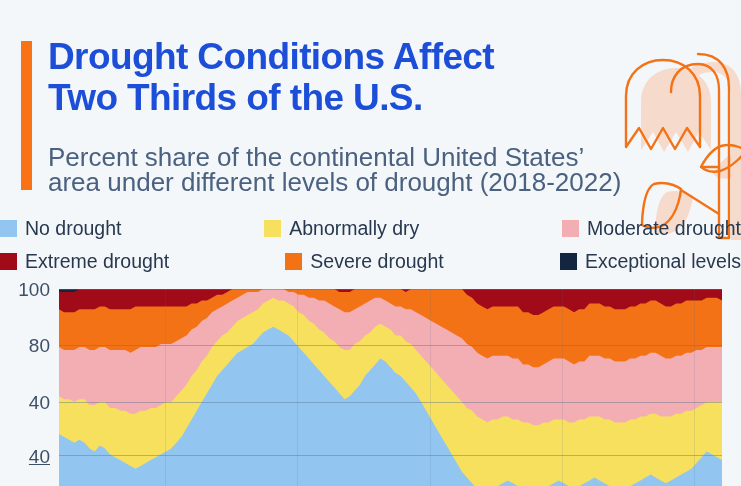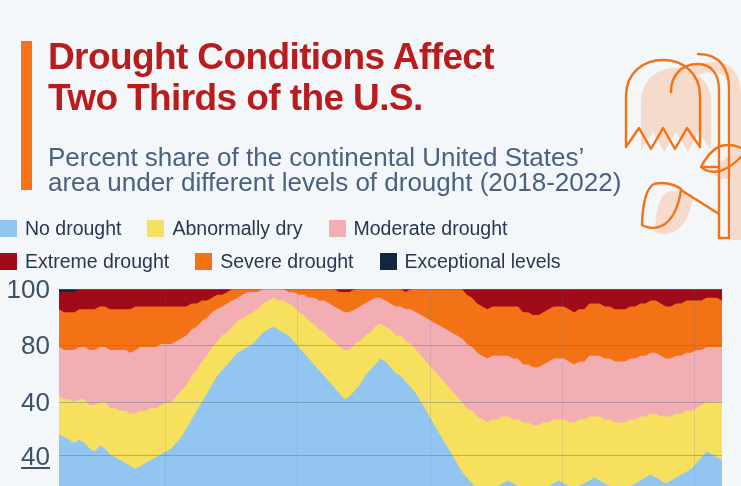--- a/index.html
+++ b/index.html
@@ -11,59 +11,59 @@
   }
 
   
   .header{position:absolute;left:0;top:0;width:741px;height:208px;}
   .accent-bar{
     position:absolute;left:21px;top:41px;width:11px;height:149px;
     background:#f97316;
   }
   .title{
     position:absolute;left:48px;top:36px;width:600px;
-    color:#b91c1c;
+    color:#1d4ed8;
     font-size:37px;line-height:41px;
     font-weight:bold;letter-spacing:-0.6px;
     margin:0;
   }
   .title .l2{display:block;}
   .subtitle{
     position:absolute;left:48px;top:145px;width:600px;
     color:#4a6180;
     font-size:26px;line-height:25px;
     margin:0;
   }
   .subtitle .l2{display:block;}
 
   
   .flower{position:absolute;left:614px;top:34px;width:127px;height:226px;pointer-events:none;}
 
   
   .legend{position:absolute;left:0;top:212px;width:741px;}
   .legend-row{
-    display:flex;justify-content:flex-start;align-items:center;
-    gap:26px;height:33px;
+    display:flex;justify-content:space-between;align-items:center;
+    gap:43px;height:33px;
   }
   .legend-item{display:flex;align-items:center;gap:8px;}
   .swatch{width:17px;height:17px;display:block;flex:none;}
   .legend-label{
     color:#27384f;font-size:19.5px;line-height:19px;white-space:nowrap;
   }
 
   
   .chart{position:absolute;left:0;top:281px;width:741px;height:205px;}
   .plot{
     position:absolute;left:59px;top:8px;width:663px;height:197px;
     overflow:hidden;background:#ffffff;
   }
   .plot svg{display:block;width:663px;height:290px;}
   .ytick{
     position:absolute;right:691px;
-    color:#3d5068;font-size:26px;line-height:19px;
+    color:#3d5068;font-size:19px;line-height:19px;
     text-align:right;white-space:nowrap;
   }
   .gridline{
     position:absolute;left:59px;width:663px;height:1px;
     background:rgba(90,115,145,.45);
   }
   .vgrid{
     position:absolute;top:8px;width:1px;height:197px;
     background:rgba(90,115,145,.16);
   }

